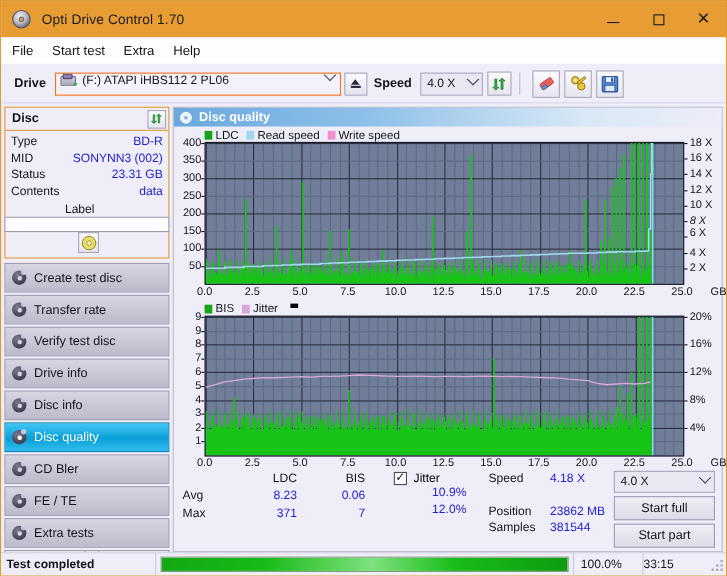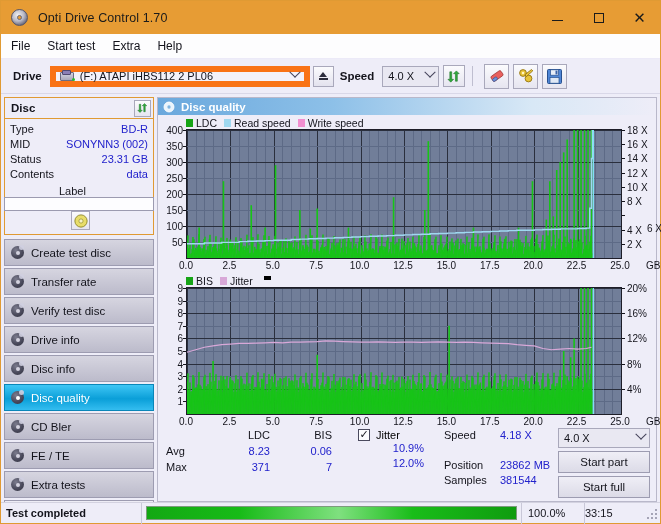--- a/index.html
+++ b/index.html
@@ -50,22 +50,22 @@
     padding-left:10px;flex:none;border-bottom:1px solid #eceaf8;
   }
   .menu-item{font-size:12px;color:#14141c;margin-right:17px;}
   
   .toolbar{
     height:34px;background:#eeedf8;display:flex;align-items:center;flex:none;
     padding:0 6px;border-bottom:1px solid #d9d8e8;
   }
   .tb-label{font-size:11.5px;font-weight:bold;color:#14141c;margin:0 8px 0 6px;}
   .drive-combo{
-    flex:none;width:260px;height:21px;background:#f3f2fa;border:6px solid #f97316;
-    display:flex;align-items:center;box-sizing:border-box;position:relative;
+    flex:none;width:260px;height:21px;background:#f3f2fa;border:1px solid #f97316;
+    display:flex;box-sizing:border-box;position:relative;
   }
   .drive-icon{
     width:15px;height:12px;margin:0 5px 0 4px;position:relative;flex:none;
   }
   .drive-icon .body{position:absolute;left:0;top:2px;width:14px;height:9px;background:linear-gradient(#d5d4e2,#a9a8bb);border:1px solid #6d6c80;box-sizing:border-box;border-radius:1px;}
   .drive-icon .top{position:absolute;left:2px;top:0px;width:9px;height:5px;background:#8b7fb6;border:1px solid #514a72;box-sizing:border-box;border-radius:1px;}
   .drive-icon .led{position:absolute;right:0px;bottom:1px;width:3px;height:3px;background:#22bb33;border-radius:50%;}
   .combo-text{font-size:11px;color:#14141c;flex:1;white-space:nowrap;overflow:hidden;}
   .combo-arrow{
     width:17px;text-align:center;font-size:9px;color:#3c3b50;
@@ -671,23 +671,23 @@
                   <line x1="404.488" x2="404.488" y1="128" y2="NaN" stroke="#17c417" stroke-width="1.6"></line>
                   <path d="M 0 113.77777777777777 H 8.68 V 113.77777777777777 H 17.36 V 113.06666666666666 H 26.04 V 113.06666666666666 H 34.72 V 112.35555555555555 H 43.400000000000006 V 112.35555555555555 H 52.08 V 111.64444444444445 H 60.760000000000005 V 111.28888888888889 H 69.44 V 110.93333333333334 H 78.11999999999999 V 110.57777777777778 H 86.80000000000001 V 110.22222222222223 H 95.48 V 110.22222222222223 H 104.16 V 109.5111111111111 H 112.84 V 109.15555555555555 H 121.52000000000001 V 108.8 H 130.2 V 108.44444444444444 H 138.88 V 108.08888888888889 H 147.56 V 107.73333333333333 H 156.23999999999998 V 107.37777777777778 H 164.92000000000002 V 107.02222222222223 H 173.60000000000002 V 106.66666666666667 H 182.28 V 106.31111111111112 H 190.96 V 105.95555555555555 H 199.64000000000001 V 105.6 H 208.32 V 105.24444444444444 H 217 V 104.88888888888889 H 225.68 V 104.53333333333333 H 234.36 V 104.17777777777778 H 243.04000000000002 V 103.82222222222222 H 251.71999999999997 V 103.46666666666667 H 260.4 V 103.11111111111111 H 269.08 V 102.75555555555556 H 277.76 V 102.4 H 286.44 V 102.04444444444445 H 295.12 V 101.68888888888888 H 303.79999999999995 V 101.33333333333333 H 312.47999999999996 V 100.97777777777777 H 321.15999999999997 V 100.62222222222222 H 329.84000000000003 V 100.26666666666667 H 338.52000000000004 V 100.26666666666667 H 347.20000000000005 V 99.91111111111111 H 355.88 V 99.55555555555556 H 364.56 V 99.2 H 373.24 V 98.84444444444445 H 381.92 V 98.84444444444445 H 390.6 V 98.48888888888888 H 399.28000000000003 V 98.13333333333333 H 402.75199999999995 V 78.22222222222223 H 404.488 V 28.444444444444443 H 405.356 V 0 " stroke="#9fd8f0" stroke-width="1.4" fill="none"></path>
                   <line x1="406.356" x2="406.356" y1="128" y2="0" stroke="#7fe0f5" stroke-width="1.3"></line>
                 </svg>
               </div>
             <div class="yaxis-r" id="y1r">
                 <div class="tick" style="top: 114.778px;">2 X</div>
                 <div class="tickline" style="top: 114.778px;"></div>
                 <div class="tick" style="top: 100.556px;">4 X</div>
                 <div class="tickline" style="top: 100.556px;"></div>
-                <div class="tick" style="top: 99px; margin-left: 20px;">6 X</div>
+                <div class="tick" style="top: 83px;">6 X</div>
                 <div class="tickline" style="top: 86.3333px;"></div>
-                <div class="tick" style="top: 72.1111px;">8 X</div>
+                <div class="tick" style="top: 72.1111px; font-style: italic;">8 X</div>
                 <div class="tickline" style="top: 72.1111px;"></div>
                 <div class="tick" style="top: 57.8889px;">10 X</div>
                 <div class="tickline" style="top: 57.8889px;"></div>
                 <div class="tick" style="top: 43.6667px;">12 X</div>
                 <div class="tickline" style="top: 43.6667px;"></div>
                 <div class="tick" style="top: 29.4444px;">14 X</div>
                 <div class="tickline" style="top: 29.4444px;"></div>
                 <div class="tick" style="top: 15.2222px;">16 X</div>
                 <div class="tickline" style="top: 15.2222px;"></div>
                 <div class="tick" style="top: 1px;">18 X</div>
@@ -1007,22 +1007,22 @@
             <span class="k">Samples</span>
             <span class="v">381544</span>
           </div>
         </div>
 
         <div class="actions">
           <div class="act-combo">
             <div class="combo-text">4.0 X</div>
             <div class="combo-arrow"><span class="chev"></span></div>
           </div>
+          <div class="act-btn">Start full</div>
           <div class="act-btn">Start part</div>
-          <div class="act-btn">Start full</div>
         </div>
       </div>
     </div>
   </div>
 
   <div class="statusbar">
     <div class="sb-text">Test completed</div>
     <div class="sb-sep"></div>
     <div class="sb-progress">
       <div class="fill" id="pbfill" style="width: 100%;"></div>

